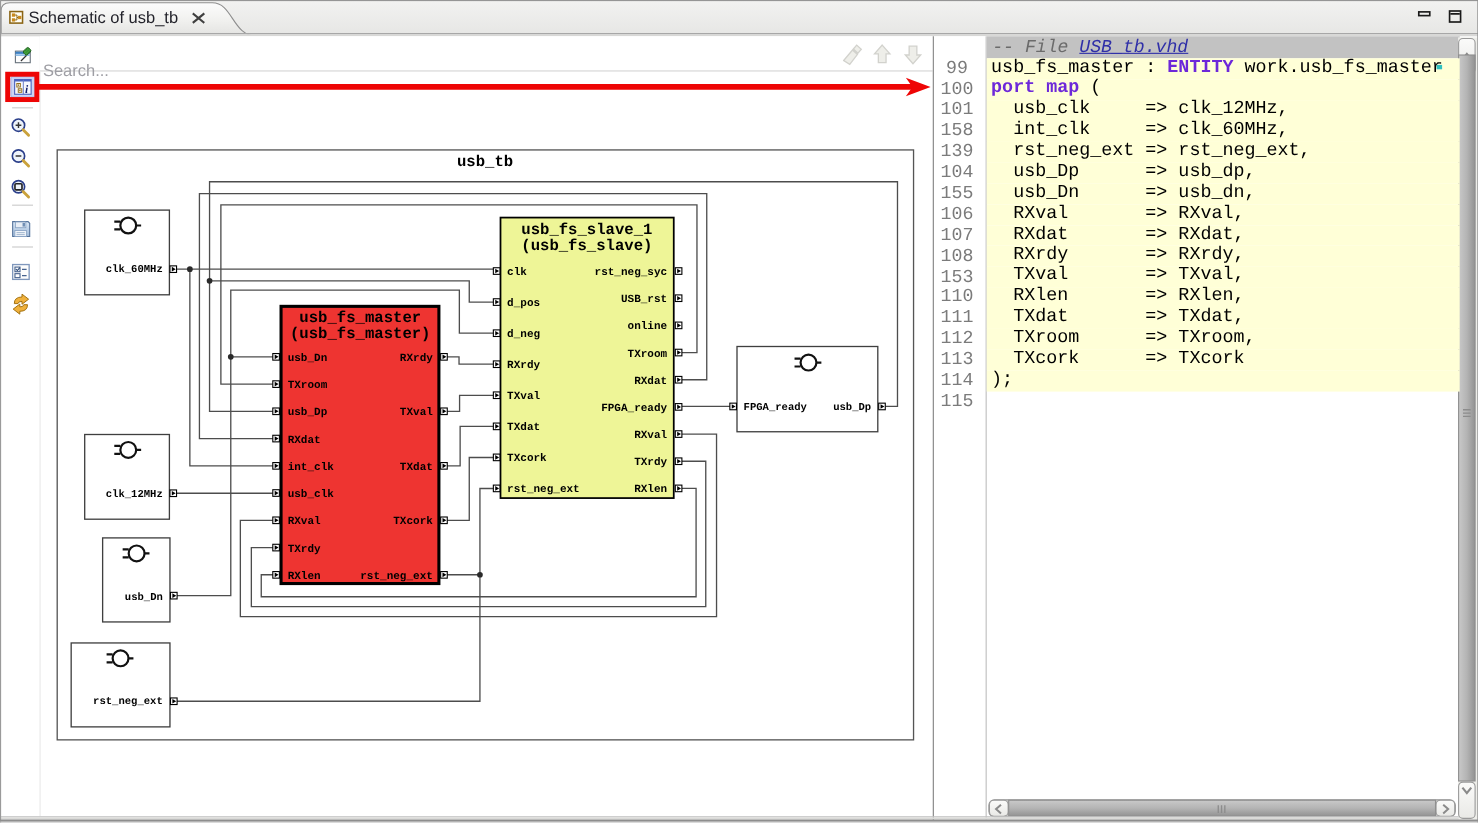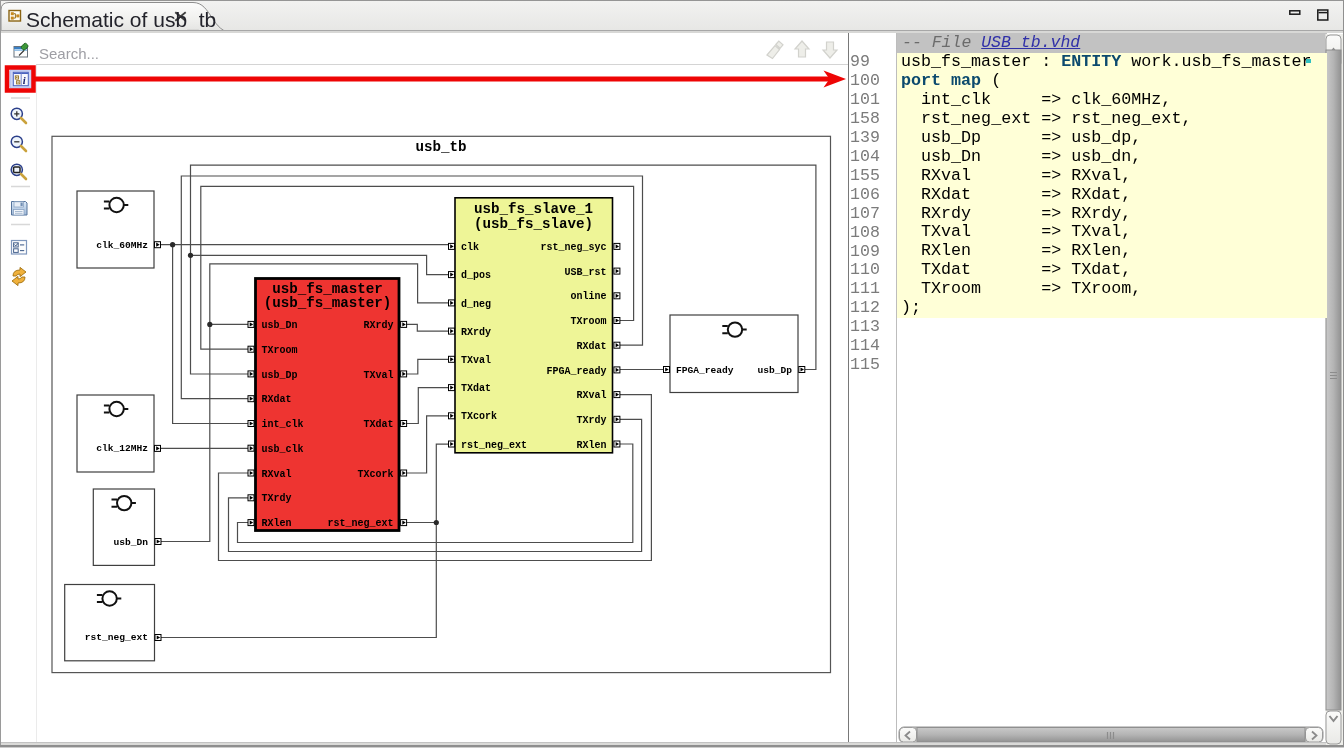--- a/index.html
+++ b/index.html
@@ -1,36 +1,36 @@
 <!DOCTYPE html>
 <html><head>
 <meta charset="utf-8">
 <style>
 html,body{margin:0;padding:0;}
 body{width:1344px;height:748px;position:relative;overflow:hidden;background:#ebebeb;font-family:"Liberation Sans",sans-serif;}
 #tabbar{position:absolute;left:0;top:0;width:1344px;height:33px;background:linear-gradient(#f2f2f1,#e6e6e4);}
 #tabbar .divider{position:absolute;left:0;top:30px;width:1344px;height:1px;background:#a7a7a7;}
 #tabbar .divider2{position:absolute;left:0;top:31px;width:1344px;height:3px;background:#d8d8d6;}
-#tabtitle{position:absolute;left:26px;top:7.5px;font-size:21px;color:#23232b;}
+#tabtitle{position:absolute;left:26px;top:7.5px;font-size:15px;color:#23232b;}
 #winborder-t{position:absolute;left:0;top:0;width:1344px;height:1px;background:#959595;z-index:50;}
 #winborder-l{position:absolute;left:0;top:0;width:1px;height:748px;background:#9a9a9a;z-index:50;}
 #winborder-r{position:absolute;left:1343px;top:0;width:1px;height:748px;background:#8f8f8f;z-index:50;}
 #toolcol{position:absolute;left:1px;top:33px;width:35px;height:712px;background:#ffffff;}
 #canvas{position:absolute;left:36px;top:33px;width:812px;height:713px;background:#ffffff;}
 #searchrow{position:absolute;left:36px;top:33px;width:812px;height:31px;background:#ffffff;border-bottom:1px solid #d4d4d4;}
-#searchtext{position:absolute;left:3px;top:12px;font-size:15px;color:#9e9ea4;}
+#searchtext{position:absolute;left:3px;top:23px;font-size:15px;color:#9e9ea4;}
 #codepanel{position:absolute;left:848px;top:33px;width:496px;height:713px;background:#ffffff;border-left:1px solid #787878;box-sizing:border-box;}
 #codeheader{position:absolute;left:48px;top:0px;width:430px;height:20px;padding-left:5px;box-sizing:border-box;background:#c2c2c2;font-family:"Liberation Mono",monospace;font-style:italic;font-size:16.5px;color:#6b6b6b;white-space:pre;line-height:20px;}
 #codeheader a{color:#3030a8;text-decoration:underline;}
 #gutter{position:absolute;left:0px;top:0px;width:47px;height:712px;background:#ffffff;border-right:1px solid #bdbdbd;}
-#gutter .ln{position:absolute;right:6px;width:40px;text-align:left;font-family:"Liberation Mono",monospace;font-size:16.6px;color:#7b7b7b;line-height:18.95px;white-space:pre;}
+#gutter .ln{position:absolute;right:6px;width:40px;text-align:center;font-family:"Liberation Mono",monospace;font-size:16.6px;color:#7b7b7b;line-height:18.95px;white-space:pre;}
 #codearea{position:absolute;left:48px;top:20px;width:430px;}
 #codearea .cl{padding-left:4px;}
 #codearea .cl{font-family:"Liberation Mono",monospace;font-size:16.7px;color:#000;line-height:18.95px;height:18.95px;white-space:pre;background:#ffffd7;}
-#codearea .kw{color:#0c4a6e;font-weight:bold;}
+#codearea .kw{color:#6d28d9;font-weight:bold;}
 svg{display:block;}
 #schemsvg{position:absolute;left:0;top:0;z-index:10;pointer-events:none;}
 </style>
 </head>
 <body>
 <div id="tabbar">
 
 <svg width="1344" height="33" viewBox="0 0 1344 33" style="position:absolute;left:0;top:0">
   <defs>
     <linearGradient id="tabg" x1="0" y1="0" x2="0" y2="1">
@@ -153,21 +153,21 @@
 <div class="ln" style="top:20.00px">99</div>
 <div class="ln" style="top:38.95px">100</div>
 <div class="ln" style="top:57.90px">101</div>
 <div class="ln" style="top:76.85px">158</div>
 <div class="ln" style="top:95.80px">139</div>
 <div class="ln" style="top:114.75px">104</div>
 <div class="ln" style="top:133.70px">155</div>
 <div class="ln" style="top:152.65px">106</div>
 <div class="ln" style="top:171.60px">107</div>
 <div class="ln" style="top:190.55px">108</div>
-<div class="ln" style="top:209.50px">109</div>
+<div class="ln" style="top:209.50px">153</div>
 <div class="ln" style="top:228.45px">110</div>
 <div class="ln" style="top:247.40px">111</div>
 <div class="ln" style="top:266.35px">112</div>
 <div class="ln" style="top:285.30px">113</div>
 <div class="ln" style="top:304.25px">114</div>
 <div class="ln" style="top:323.20px">115</div>
 </div>
 
 <svg width="495" height="712" style="position:absolute;left:0;top:0">
   <defs>
@@ -204,31 +204,33 @@
     <rect x="456.5" y="694.5" width="17" height="14.5" rx="4" fill="url(#btng)" stroke="#9a9a9a"></rect>
     <path d="M463,698.5 l4.5,4 -4.5,4" stroke="#8a8a8a" stroke-width="1.8" fill="none"></path>
     <rect x="68" y="694.5" width="388" height="14.5" fill="url(#hthumb)" stroke="#8f8f8f"></rect>
     <path d="M258.5,699 v7 M261.5,699 v7 M264.5,699 v7" stroke="#8c8c8c" stroke-width="1.2"></path>
   </g>
 </svg>
 
   <div id="codearea">
 <div class="cl">usb_fs_master : <span class="kw">ENTITY</span> work.usb_fs_master</div>
 <div class="cl"><span class="kw">port</span> <span class="kw">map</span> (</div>
+<div class="cl">  usb_clk     =&gt; clk_12MHz,</div>
 <div class="cl">  int_clk     =&gt; clk_60MHz,</div>
 <div class="cl">  rst_neg_ext =&gt; rst_neg_ext,</div>
 <div class="cl">  usb_Dp      =&gt; usb_dp,</div>
 <div class="cl">  usb_Dn      =&gt; usb_dn,</div>
 <div class="cl">  RXval       =&gt; RXval,</div>
 <div class="cl">  RXdat       =&gt; RXdat,</div>
 <div class="cl">  RXrdy       =&gt; RXrdy,</div>
 <div class="cl">  TXval       =&gt; TXval,</div>
 <div class="cl">  RXlen       =&gt; RXlen,</div>
 <div class="cl">  TXdat       =&gt; TXdat,</div>
 <div class="cl">  TXroom      =&gt; TXroom,</div>
+<div class="cl">  TXcork      =&gt; TXcork</div>
 <div class="cl">);</div>
 </div>
 </div>
 <svg id="schemsvg" width="1344" height="748" viewBox="0 0 1344 748">
 <g stroke="#4d4d4d" stroke-width="1.2" fill="none">
 <rect x="52" y="136.3" width="778.5" height="536.3" stroke="#555" stroke-width="1.2"></rect>
 <path d="M154.5,244.7 H449"></path>
 <path d="M172.6,244.7 V423.5 H249"></path>
 <path d="M154.5,448.4 H249"></path>
 <path d="M155,541.5 H209.8 V263.8 H417.6 V302.9 H449"></path>

